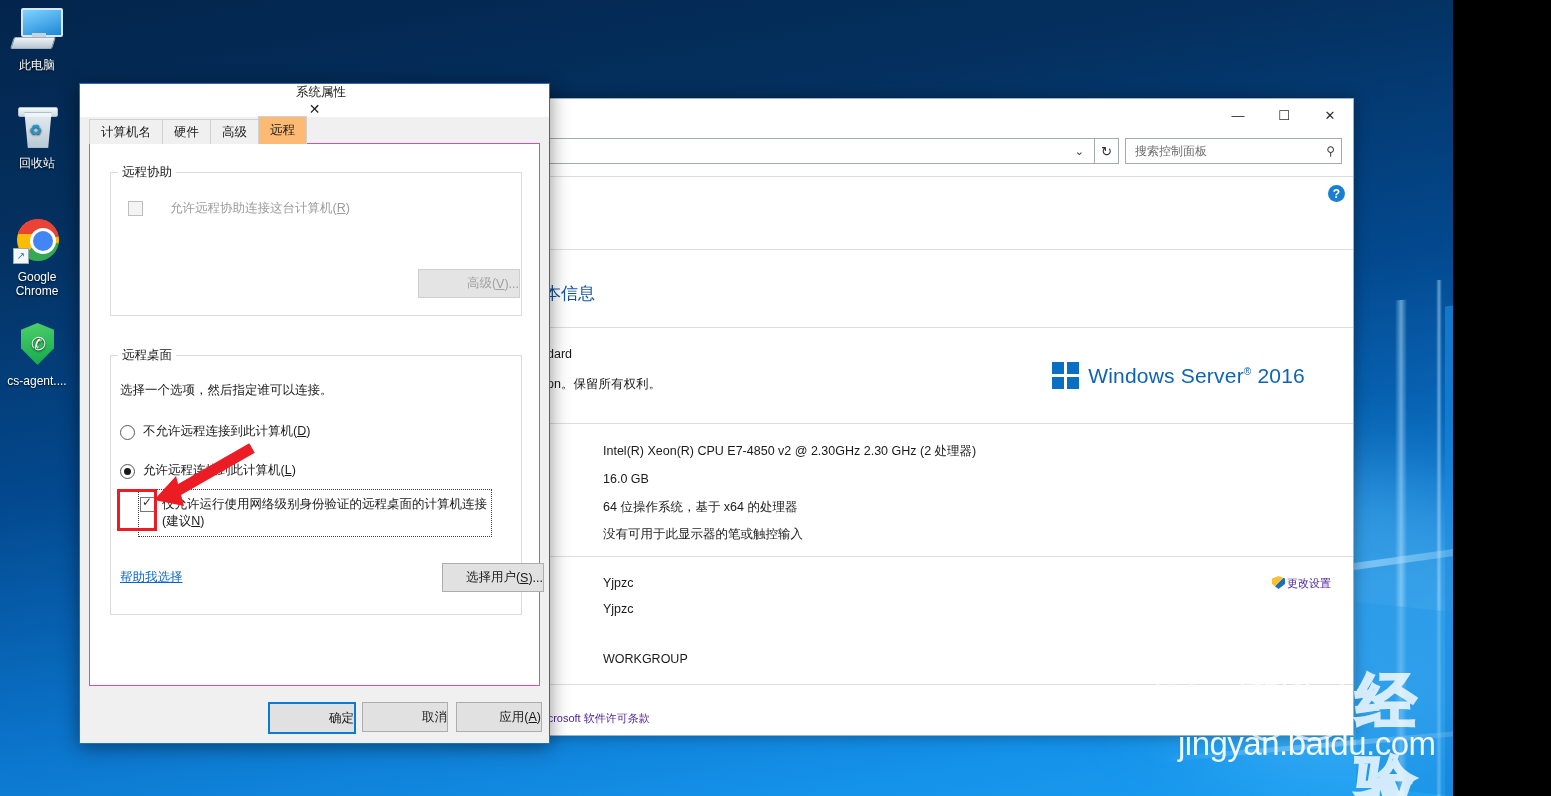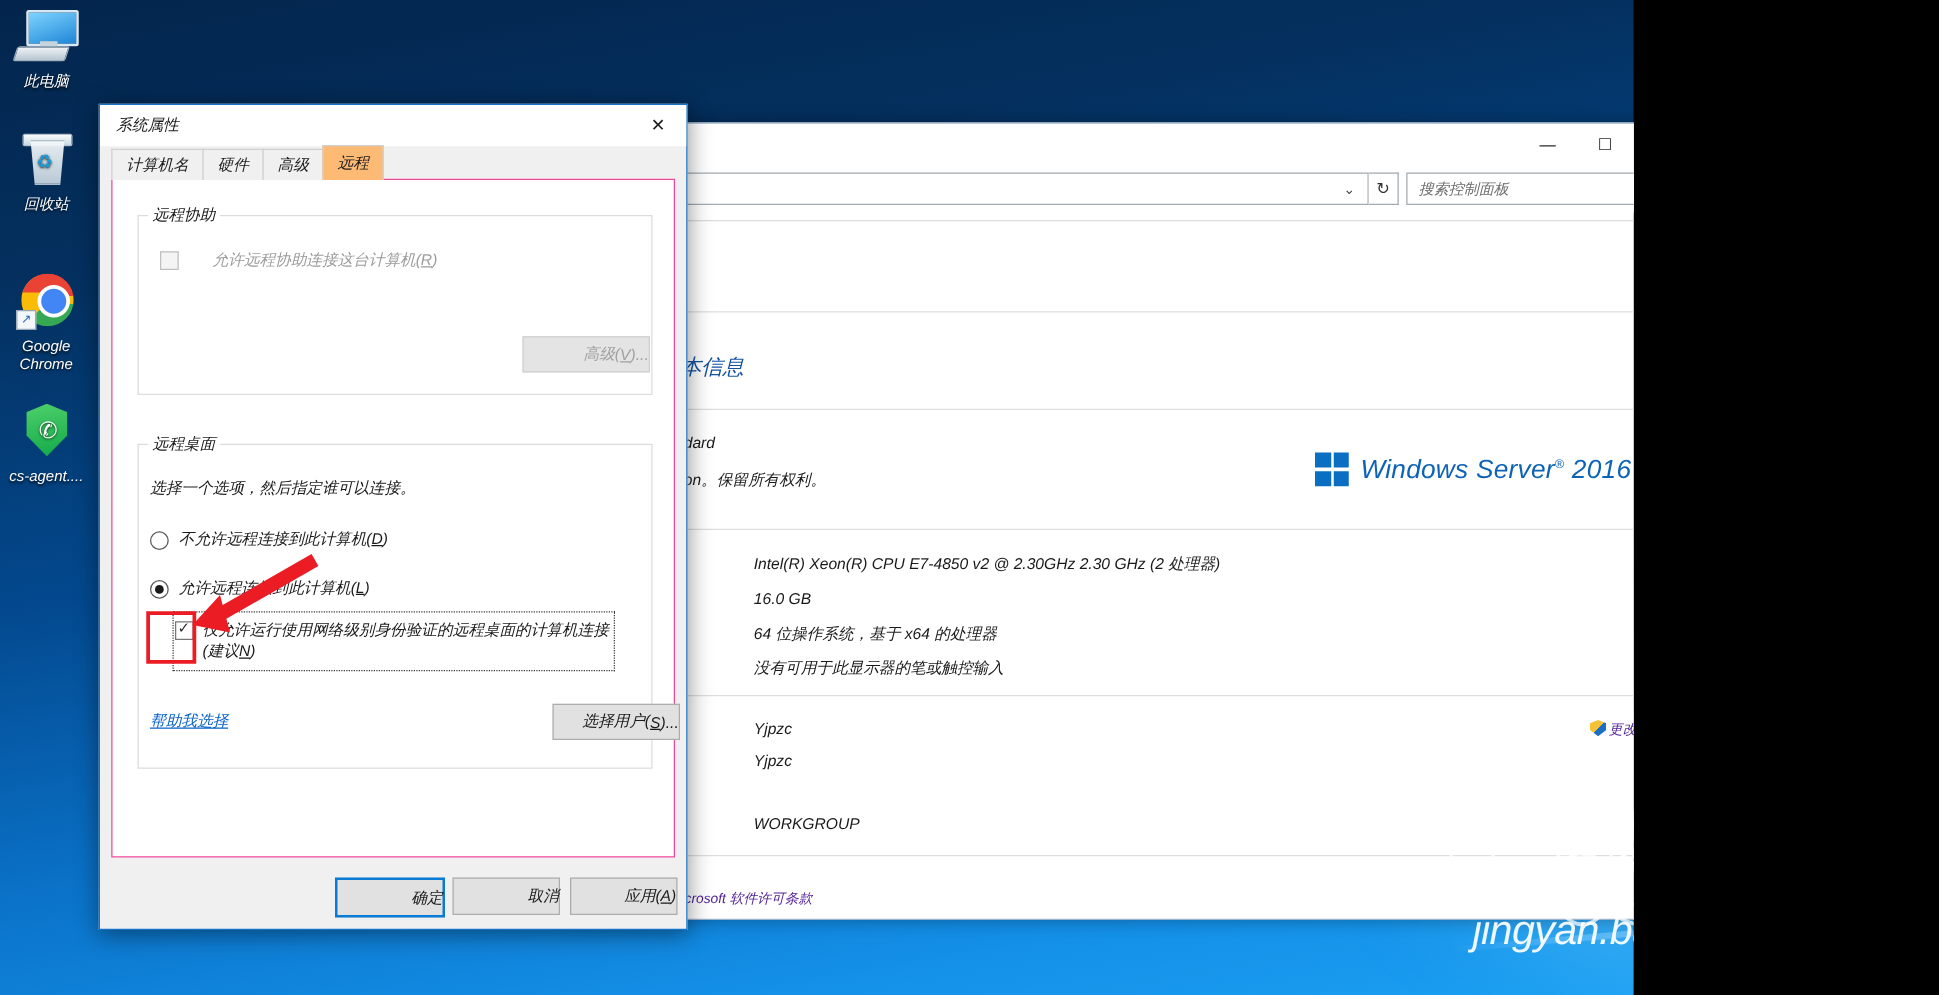--- a/index.html
+++ b/index.html
@@ -2,25 +2,24 @@
 <html><head>
 <meta charset="utf-8">
 <style>
   html, body {
     margin: 0;
     padding: 0;
     background: #000;
   }
   #screen {
     position: relative;
-    width: 1307px;
+    width: 1453px;
     height: 796px;
     overflow: hidden;
     font-family: "Liberation Sans", "DejaVu Sans", sans-serif;
-    font-style: italic;
     -webkit-font-smoothing: antialiased;
   }
 
   
   #wallpaper {
     position: absolute;
     inset: 0;
     background:
       linear-gradient(170deg, #03254c 0%, #04305f 22%, #03498f 48%, #0a72c8 70%, #1490e8 88%, #1ba0f2 100%);
   }
@@ -184,21 +183,21 @@
 
   
   #sysdlg {
     position: absolute;
     left: 79px; top: 83px; width: 469px; height: 659px;
     background: #f0f0f0;
     border: 1px solid #1673c8;
     box-shadow: 0 3px 18px rgba(0,0,0,0.45);
   }
   #dlg-title {
-    height: 33px; display: flex; align-items: center; background: #fff;
+    height: 33px; display: flex; align-items: center; background: #fff; flex-direction: column;
   }
   #dlg-title .t { flex: 1 1 auto; padding-left: 13px; font-size: 12.5px; color: #1a1a1a; }
   #dlg-title .x {
     width: 45px; height: 32px; display: flex; align-items: center; justify-content: center;
     font-size: 14px; color: #1a1a1a;
   }
 
   #dlg-inner { padding: 0 9px 0 9px; }
   .tabstrip { display: flex; align-items: flex-end; height: 27px; position: relative; z-index: 2; }
   .tab {

